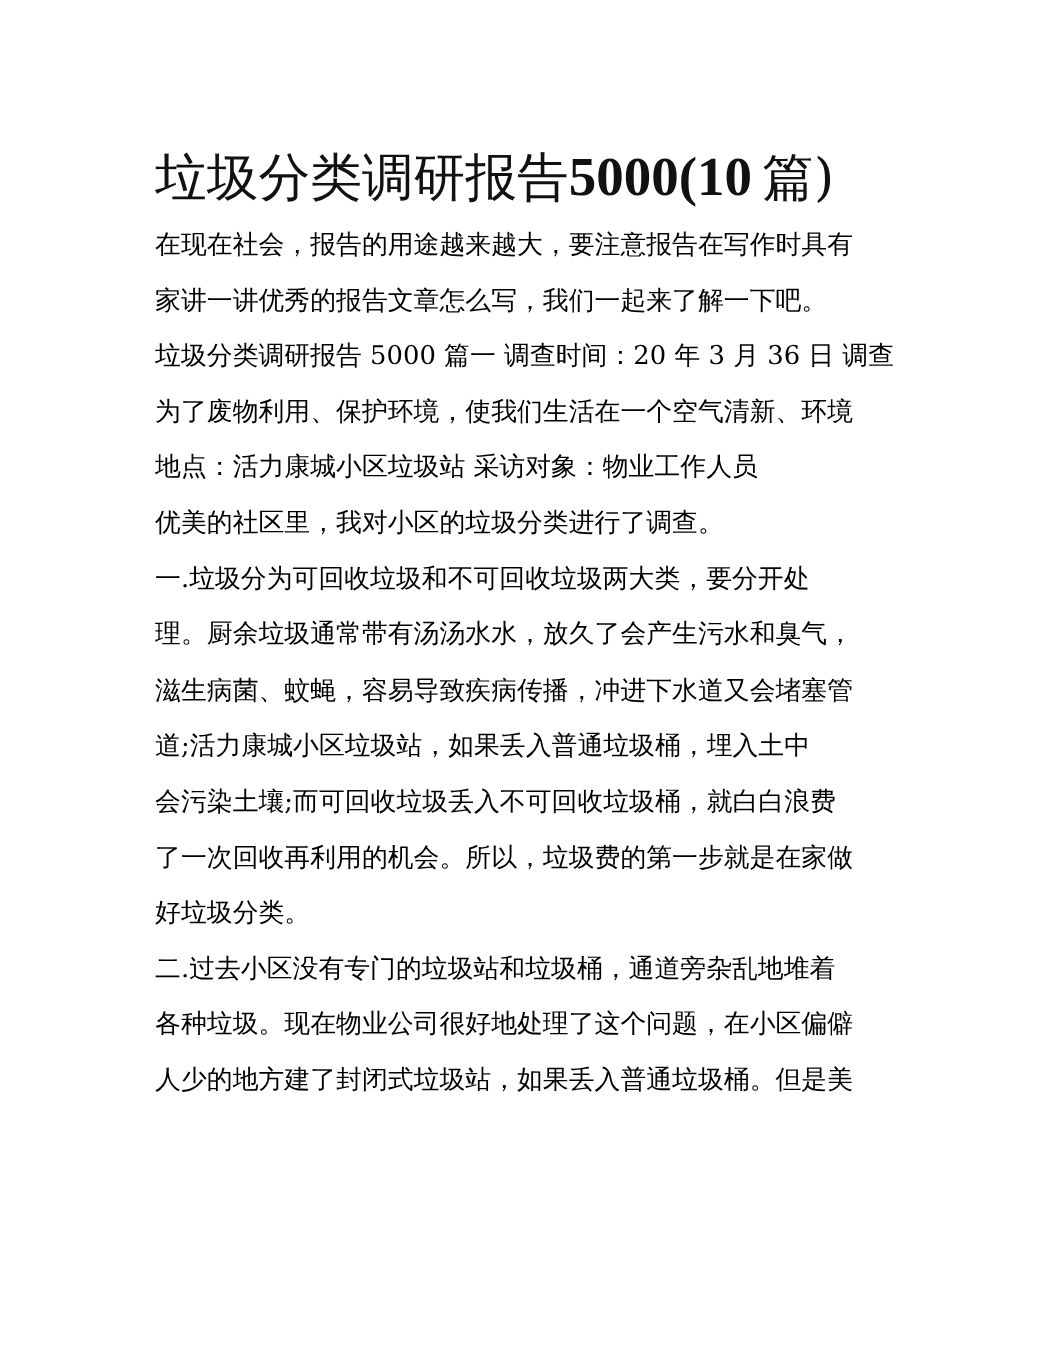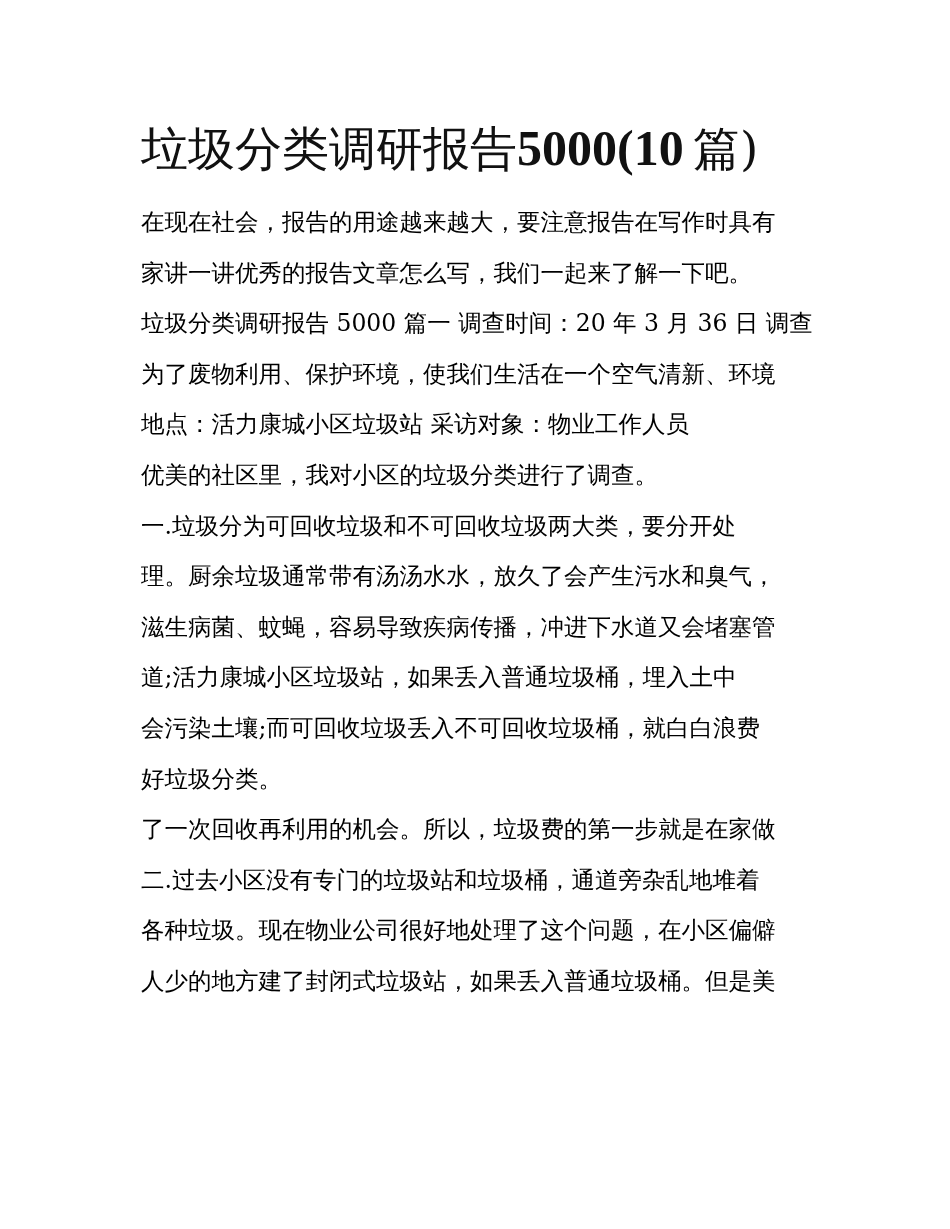--- a/index.html
+++ b/index.html
@@ -19,21 +19,21 @@
       position: absolute;
       left: 0;
       top: 0;
       width: 950px;
       height: 1229px;
       background: #ffffff;
     }
     .title {
       position: absolute;
       left: 141px;
-      top: 116px;
+      top: 128px;
       width: 700px;
       font-size: 47px;
       line-height: 64px;
       white-space: nowrap;
       letter-spacing: 0px;
       color: #111111;
     }
     .title .num {
       font-family: "Liberation Serif", serif;
       font-weight: bold;
@@ -67,19 +67,19 @@
     <span class="line">家讲一讲优秀的报告文章怎么写，我们一起来了解一下吧。</span>
     <span class="line">垃圾分类调研报告 5000 篇一 调查时间：20 年 3 月 36 日 调查</span>
     <span class="line">为了废物利用、保护环境，使我们生活在一个空气清新、环境</span>
     <span class="line">地点：活力康城小区垃圾站 采访对象：物业工作人员</span>
     <span class="line">优美的社区里，我对小区的垃圾分类进行了调查。</span>
     <span class="line">一.垃圾分为可回收垃圾和不可回收垃圾两大类，要分开处</span>
     <span class="line">理。厨余垃圾通常带有汤汤水水，放久了会产生污水和臭气，</span>
     <span class="line">滋生病菌、蚊蝇，容易导致疾病传播，冲进下水道又会堵塞管</span>
     <span class="line">道;活力康城小区垃圾站，如果丢入普通垃圾桶，埋入土中</span>
     <span class="line">会污染土壤;而可回收垃圾丢入不可回收垃圾桶，就白白浪费</span>
+    <span class="line">了一次回收再利用的机会。所以，垃圾费的第一步就是在家做</span>
     <span class="line">好垃圾分类。</span>
-    <span class="line">了一次回收再利用的机会。所以，垃圾费的第一步就是在家做</span>
     <span class="line">二.过去小区没有专门的垃圾站和垃圾桶，通道旁杂乱地堆着</span>
     <span class="line">各种垃圾。现在物业公司很好地处理了这个问题，在小区偏僻</span>
     <span class="line">人少的地方建了封闭式垃圾站，如果丢入普通垃圾桶。但是美</span>
   </div>
 </div>
 
 </body></html>

